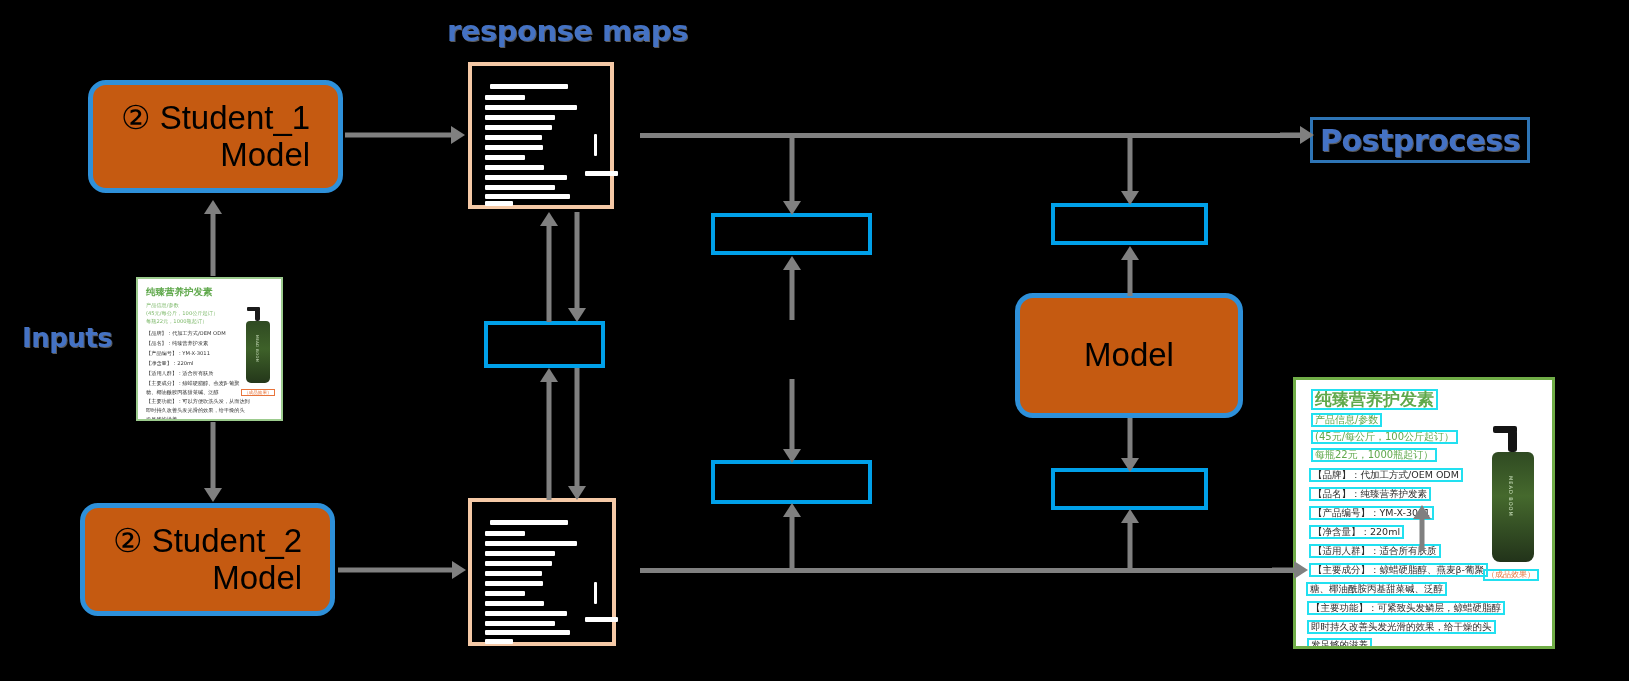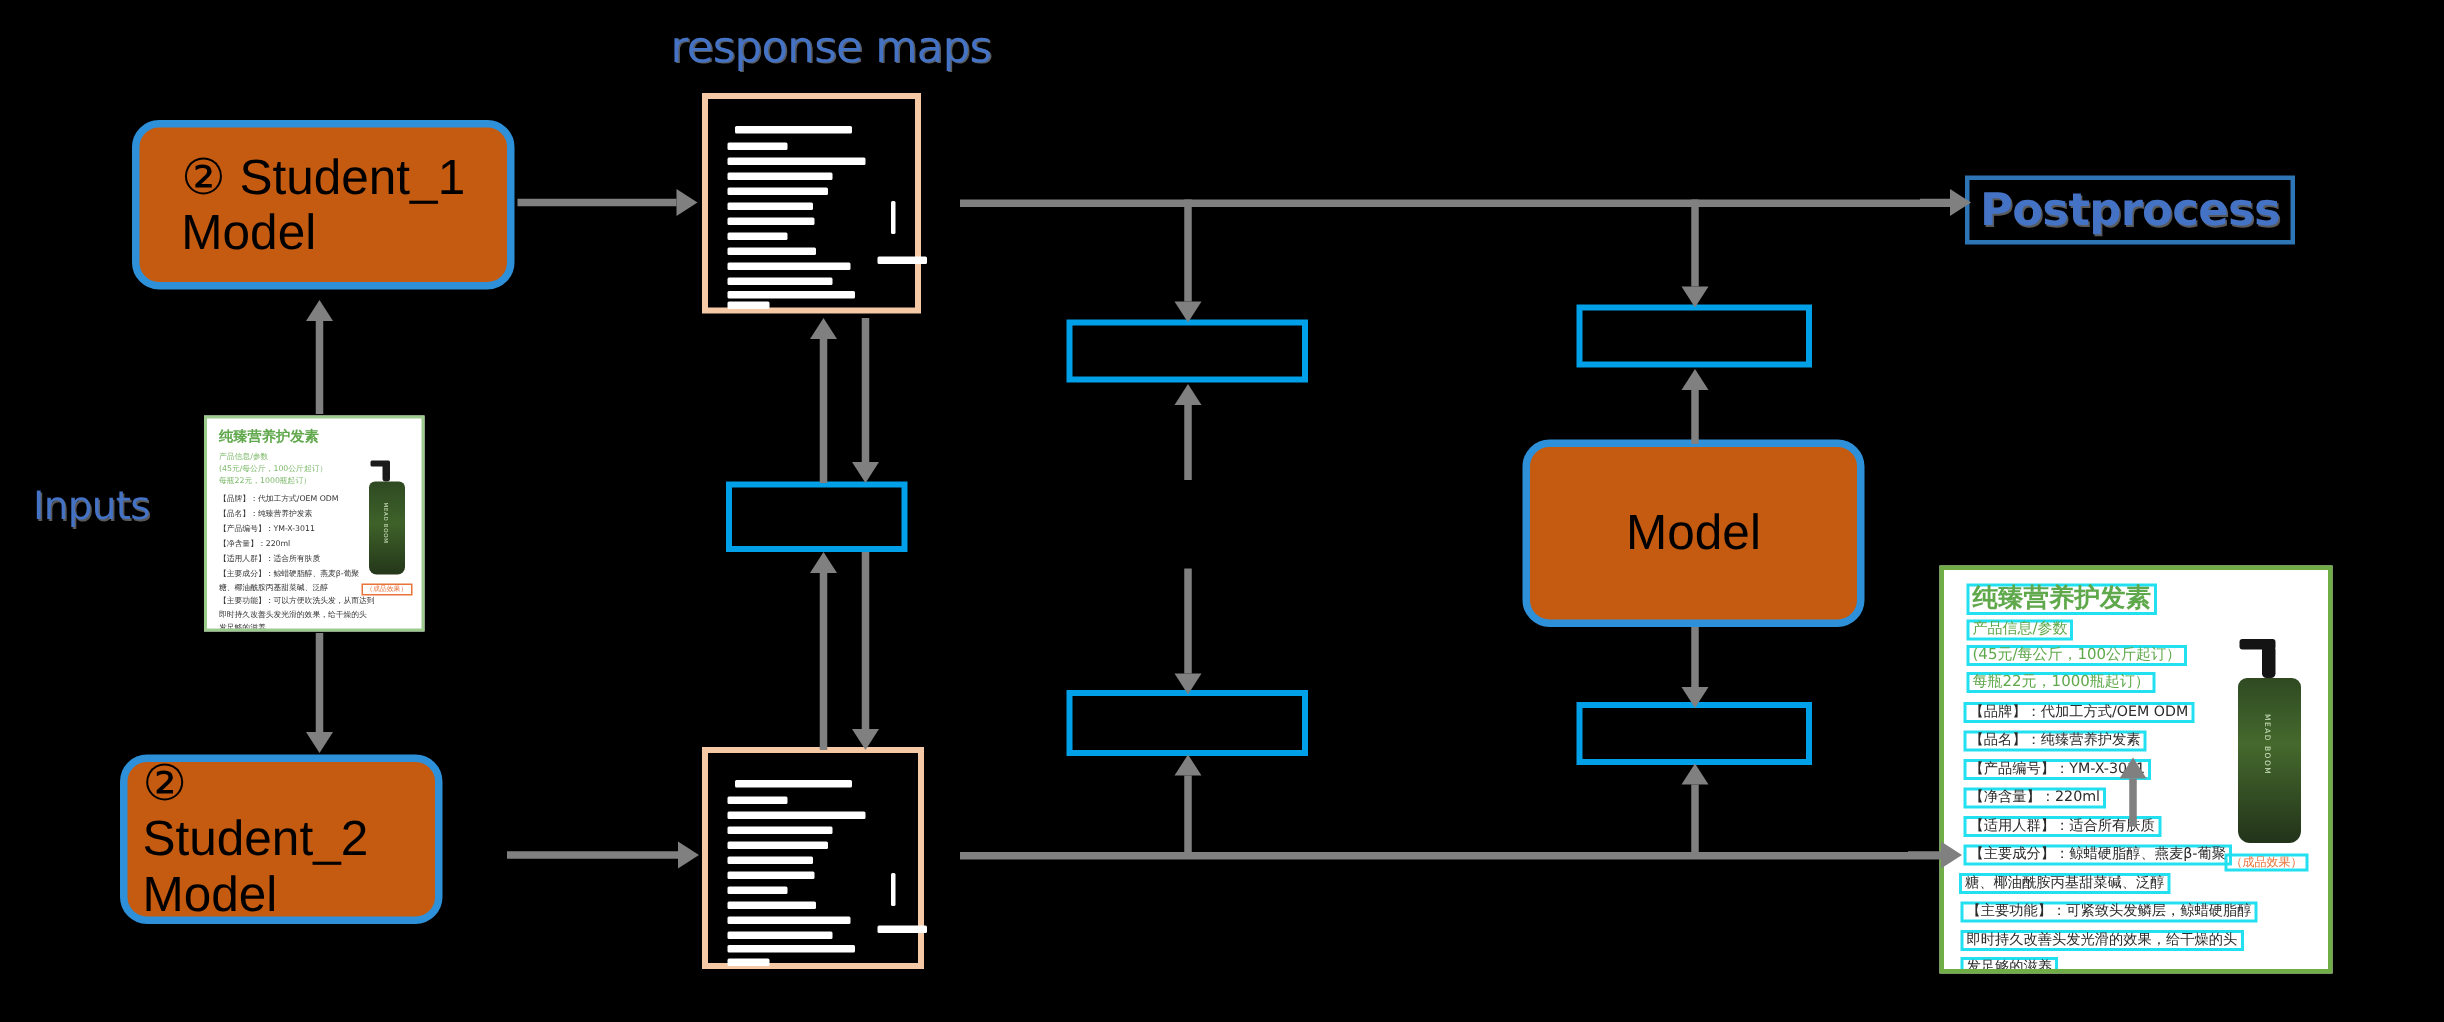--- a/index.html
+++ b/index.html
@@ -15,38 +15,38 @@
     background: #000000;
     overflow: hidden;
   }
 
   
   .abs { position: absolute; }
 
   
   .blue-head {
     color: #4472C4;
-    font-weight: normal;
+    font-weight: bold;
     font-family: "DejaVu Sans", sans-serif;
     letter-spacing: -0.5px;
     white-space: nowrap;
     text-shadow: 1px 1px 0 #5a5a5a;
     text-align: center;
   }
 
   
   .model-box {
     background: #C55A11;
     border: 5px solid #2E90D9;
     border-radius: 18px;
     color: #000;
     display: flex;
     align-items: center;
     justify-content: center;
-    text-align: left;
+    text-align: right;
     line-height: 1.12;
     font-size: 33px;
     font-family: "Liberation Sans", sans-serif;
     padding: 4px 10px;
   }
 
   
   .gt-box {
     background: #FCEFD2;
     border: 5px solid #2E75B6;
@@ -232,21 +232,21 @@
 
   <div class="abs blue-head" style="left:22px; top:323px; font-size:26px;">Inputs</div>
 
   <div class="abs model-box" style="left:88px; top:80px; width:255px; height:113px;">
     <div>
       <div>② Student_1</div>
       <div>Model</div>
     </div>
   </div>
 
-  <div class="abs model-box" style="left:80px; top:503px; width:215px; height:113px;">
+  <div class="abs model-box" style="left:80px; top:503px; width:255px; height:113px;">
     <div>
       <div>② Student_2</div>
       <div>Model</div>
     </div>
   </div>
 
   <div class="abs model-box" style="left:1015px; top:293px; width:228px; height:125px;">
     <div>
       <div>Model</div>
     </div>

